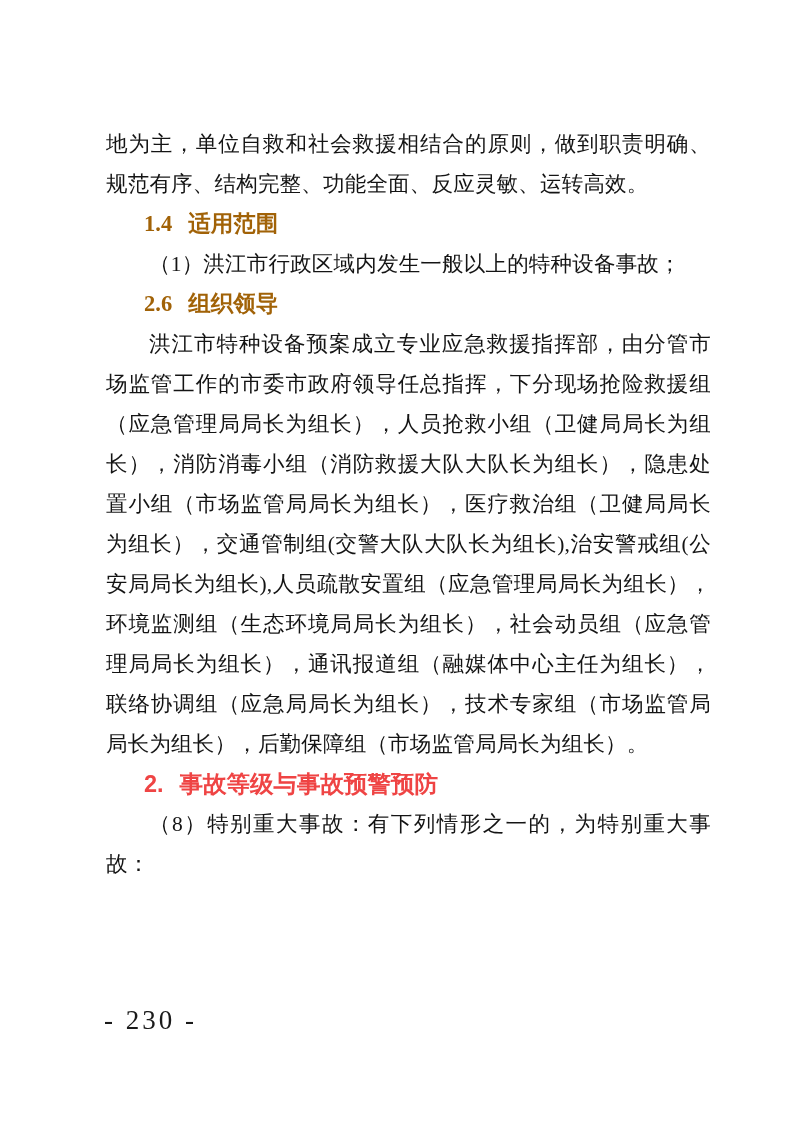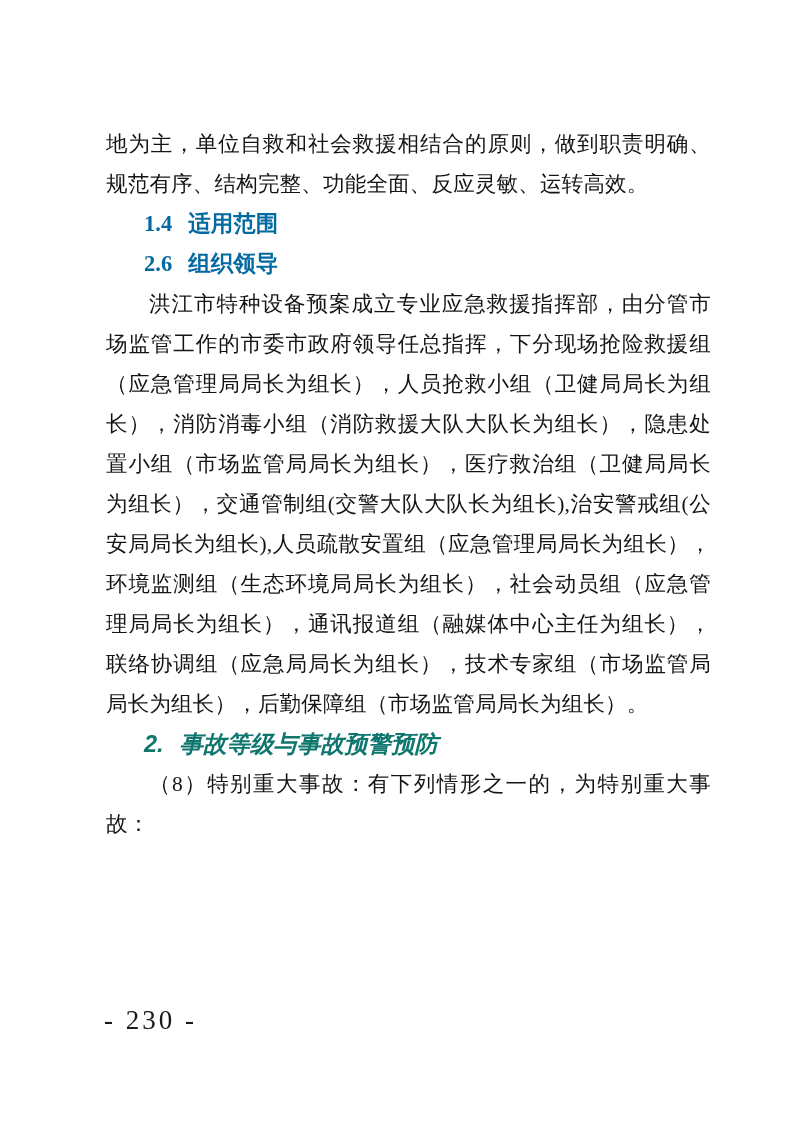--- a/index.html
+++ b/index.html
@@ -32,35 +32,34 @@
   }
   .para.indent {
     text-indent: 2em;
   }
   .heading-sub {
     margin: 0;
     padding-left: 38px;
     font-size: 22.5px;
     line-height: 40px;
     font-weight: bold;
-    color: #0369a1;
+    color: #a16207;
   }
   .heading-sub .num {
     margin-right: 16px;
     font-family: "Liberation Serif", "DejaVu Serif", serif;
   }
   .heading-chapter {
     margin: 0;
     padding-left: 38px;
     font-size: 23.5px;
     line-height: 40px;
     font-weight: bold;
     font-family: "Liberation Sans", "DejaVu Sans", sans-serif;
-    color: #0f766e;
-    font-style: italic;
+    color: #ef4444;
   }
   .heading-chapter .num {
     margin-right: 16px;
   }
   .page-number {
     position: absolute;
     left: 104px;
     top: 1002px;
     font-size: 27px;
     line-height: 36px;
@@ -74,20 +73,21 @@
 
 <div class="page">
   <div class="content">
 
     <p class="para">地为主，单位自救和社会救援相结合的原则，做到职责明确、规范有序、结构完整、功能全面、反应灵敏、运转高效。</p>
 
     <h3 class="heading-sub">
       <span class="num">1.4</span><span>适用范围</span>
     </h3>
 
+    <p class="para indent">（1）洪江市行政区域内发生一般以上的特种设备事故；</p>
 
 
     <h3 class="heading-sub">
       <span class="num">2.6</span><span>组织领导</span>
     </h3>
 
     <p class="para indent">洪江市特种设备预案成立专业应急救援指挥部，由分管市场监管工作的市委市政府领导任总指挥，下分现场抢险救援组（应急管理局局长为组长），人员抢救小组（卫健局局长为组长），消防消毒小组（消防救援大队大队长为组长），隐患处置小组（市场监管局局长为组长），医疗救治组（卫健局局长为组长），交通管制组(交警大队大队长为组长),治安警戒组(公安局局长为组长),人员疏散安置组（应急管理局局长为组长），环境监测组（生态环境局局长为组长），社会动员组（应急管理局局长为组长），通讯报道组（融媒体中心主任为组长），联络协调组（应急局局长为组长），技术专家组（市场监管局局长为组长），后勤保障组（市场监管局局长为组长）。</p>
 
     <h2 class="heading-chapter">
       <span class="num">2.</span><span>事故等级与事故预警预防</span>

